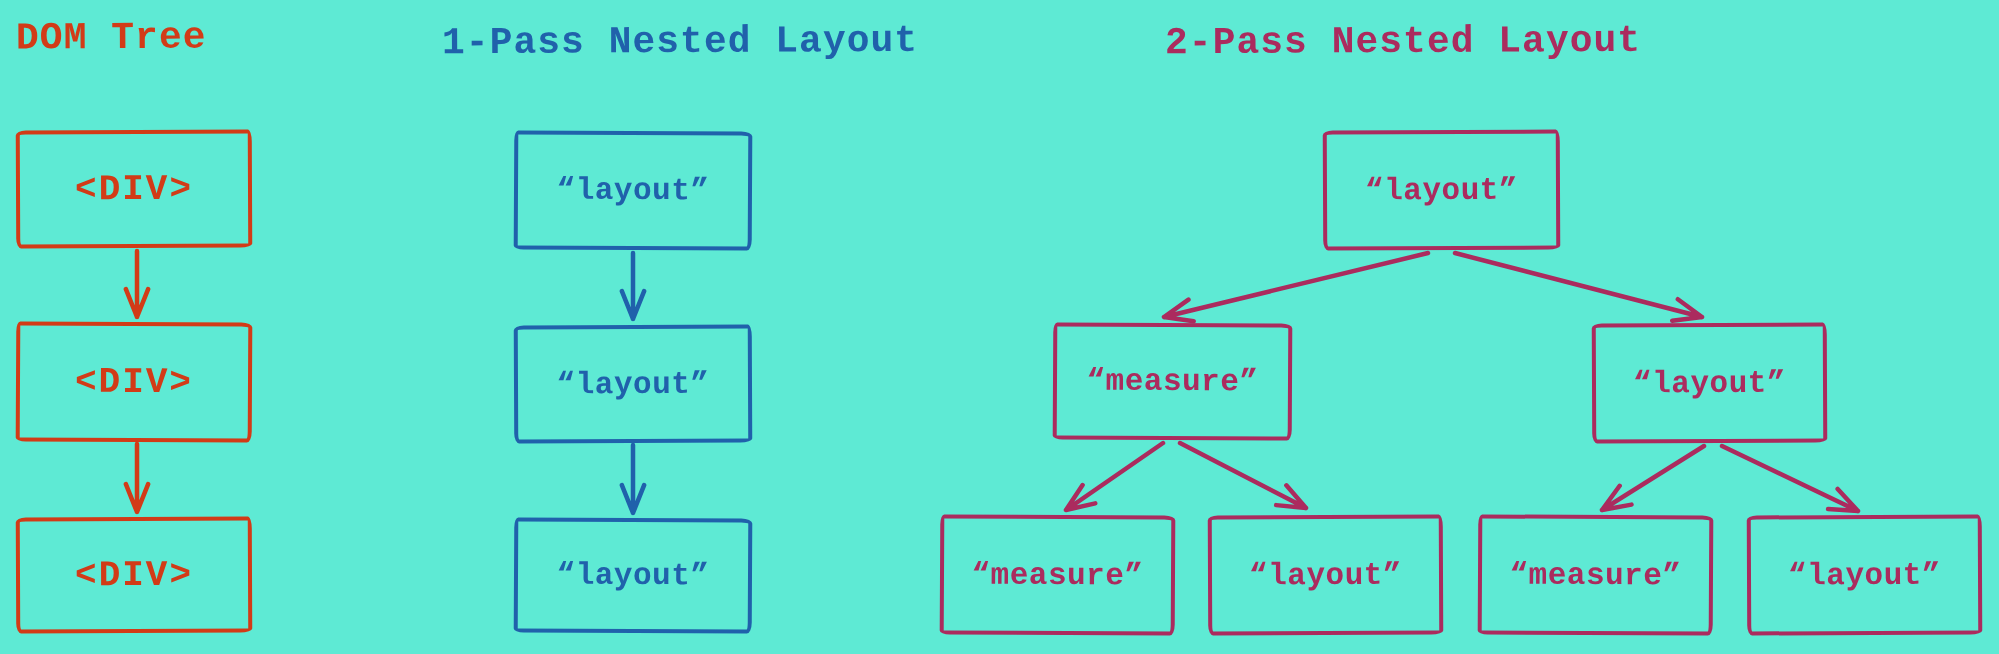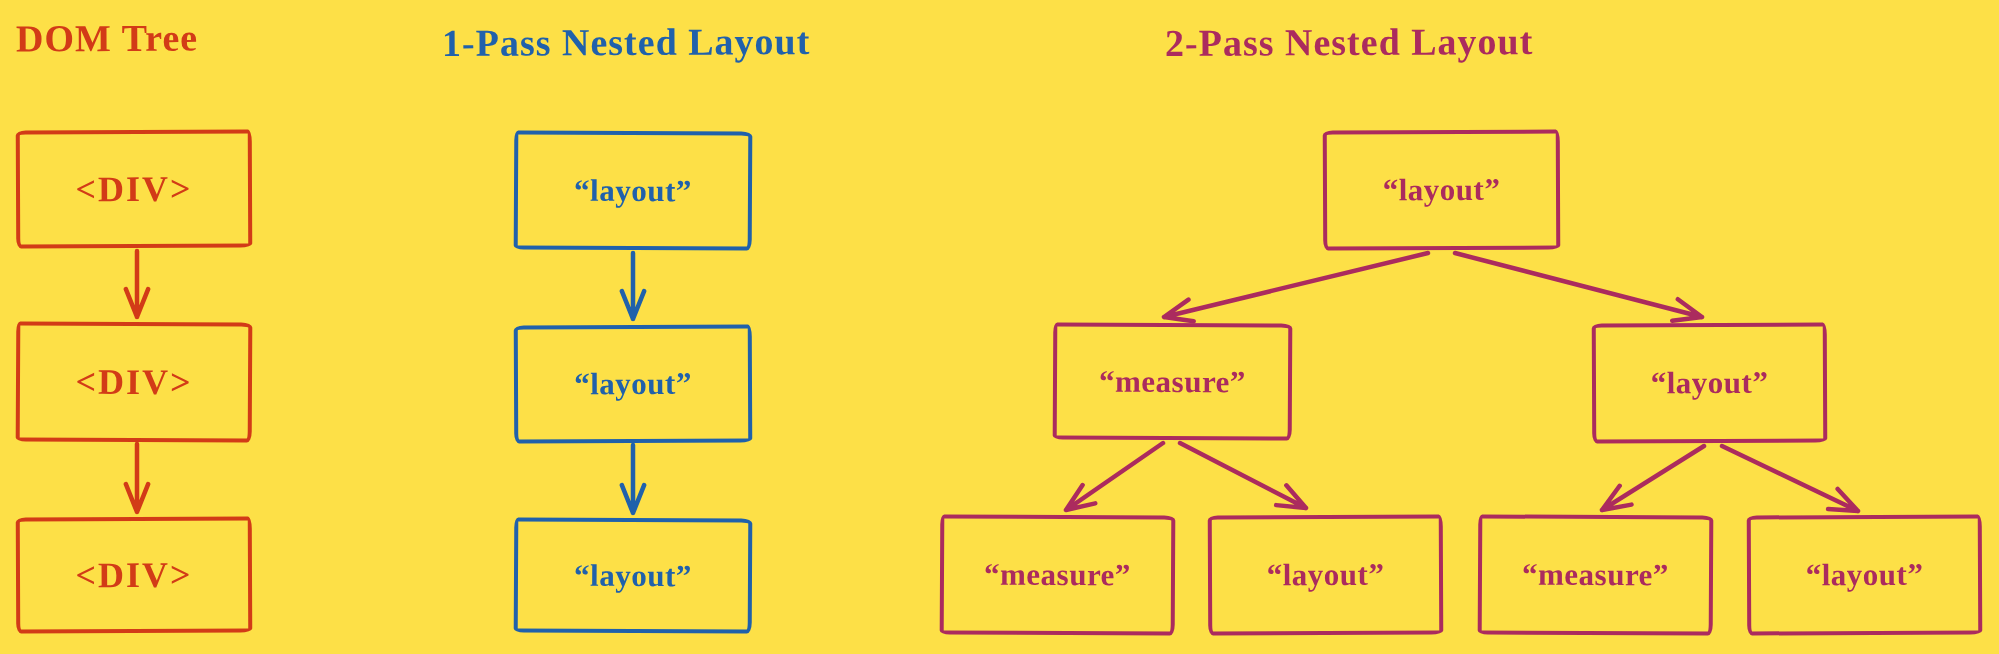--- a/index.html
+++ b/index.html
@@ -1,18 +1,18 @@
 <!DOCTYPE html>
 <html><head>
 <meta charset="utf-8">
 <style>
   html,body{margin:0;padding:0;background:#ffffff;}
   .canvas{
-    position:relative;width:1999px;height:654px;background:#fde047;overflow:hidden;
-    font-family:Liberation Serif, serif;
+    position:relative;width:1999px;height:654px;background:#5eead4;overflow:hidden;
+    font-family:Liberation Mono, monospace;
     --dom:#d23b17;--pass1:#2061ab;--pass2:#ab2b5e;
   }
   .title{
     position:absolute;font-size:38px;font-weight:700;letter-spacing:1px;white-space:nowrap;
     transform:rotate(-0.3deg);
   }
   .t-dom{color:var(--dom);}
   .t-p1{color:var(--pass1);}
   .t-p2{color:var(--pass2);}
   .node{

